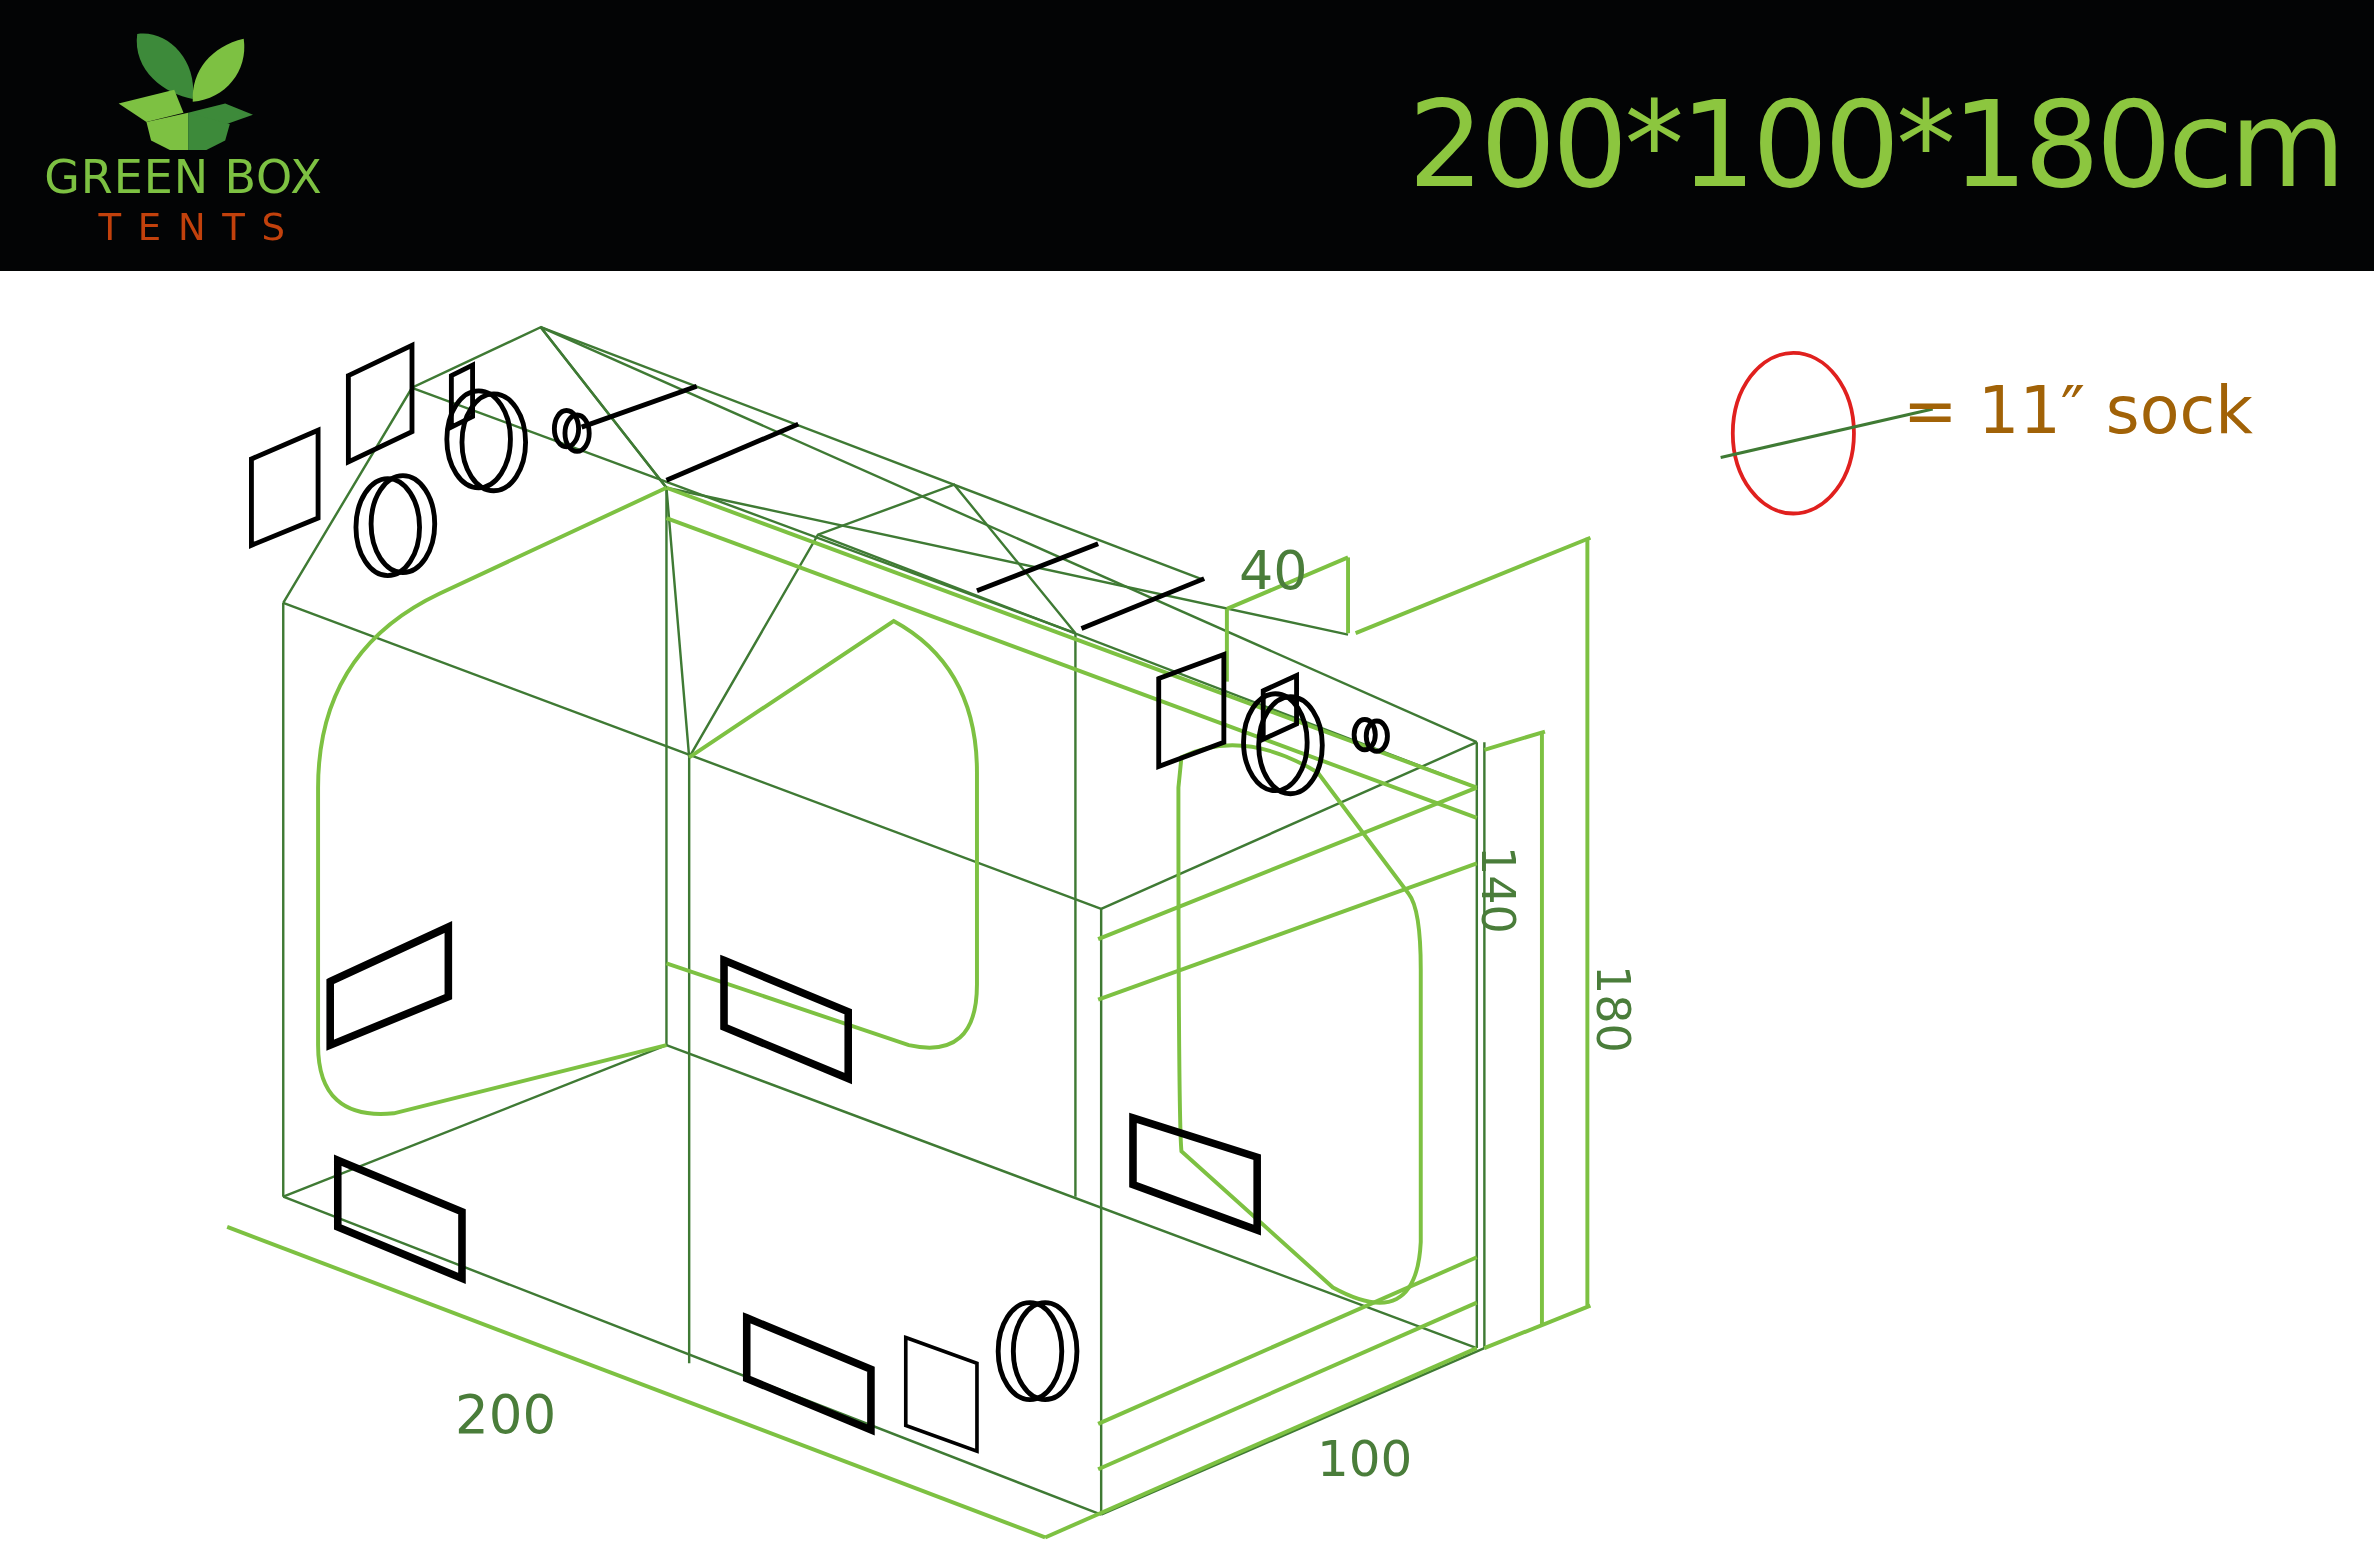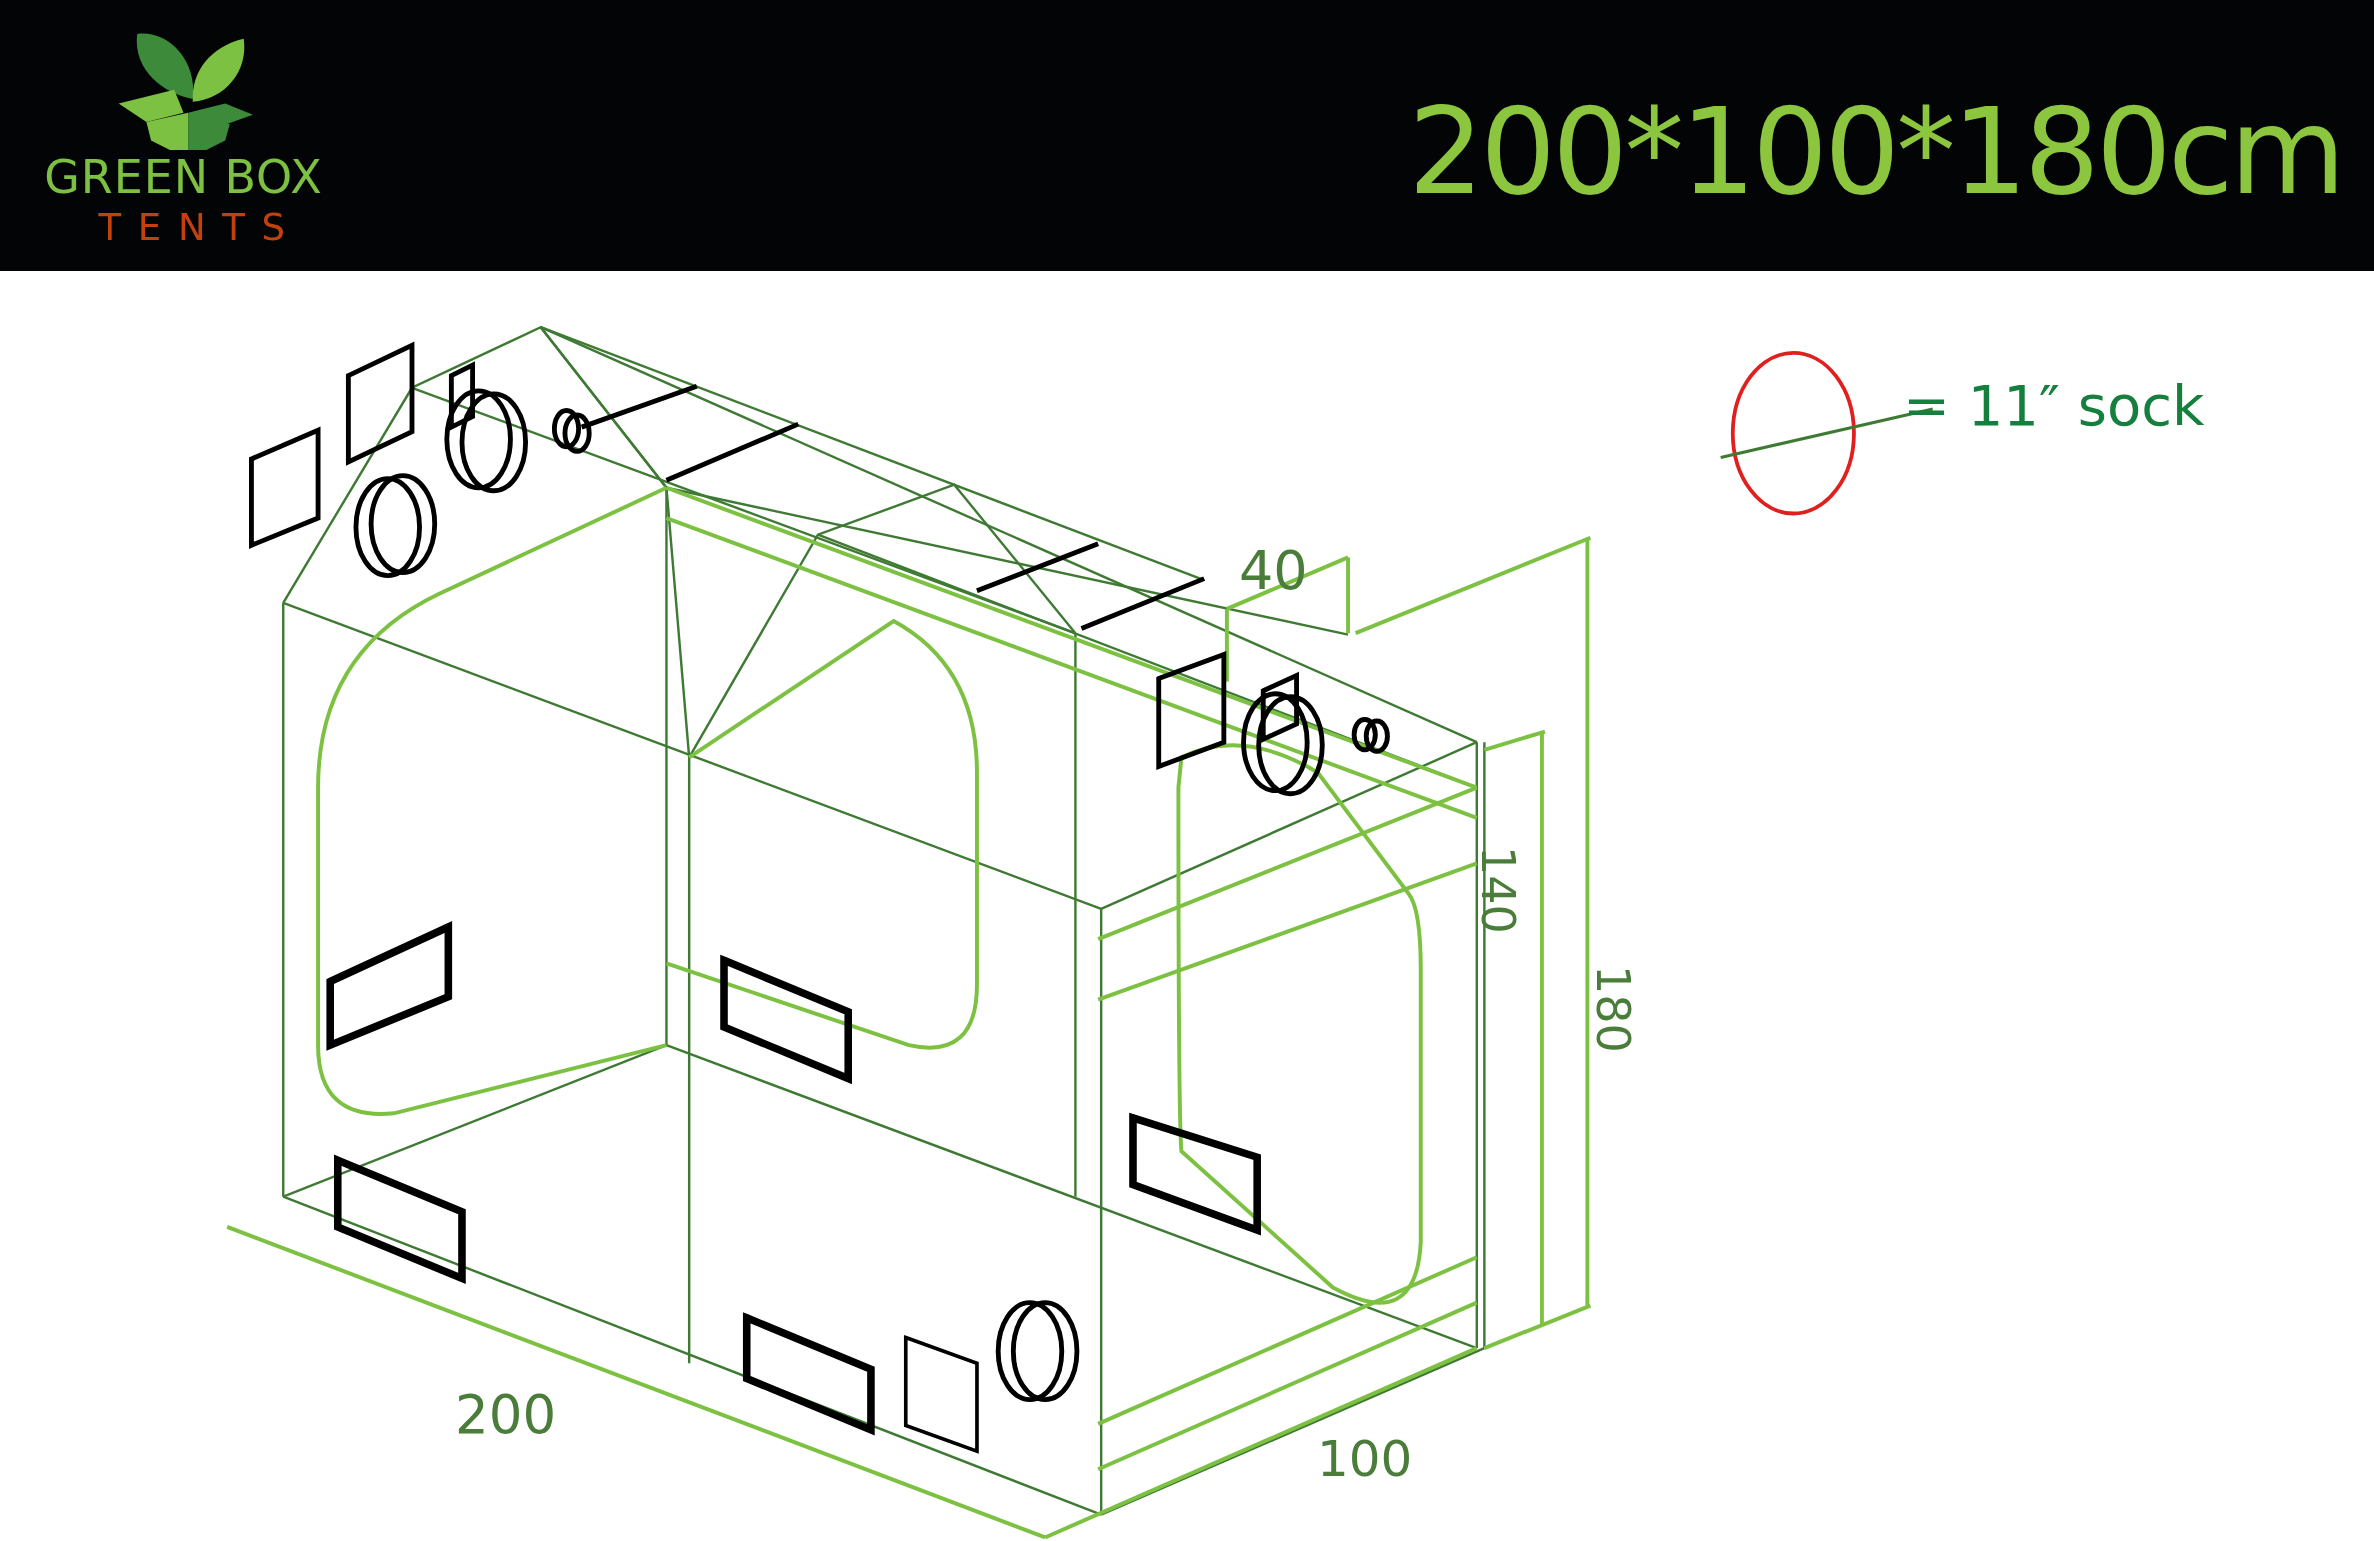--- a/index.html
+++ b/index.html
@@ -2,23 +2,23 @@
 <html style="font-size:15px"><head>
 <meta charset="utf-8">
 <style>
   html, body { margin: 0; padding: 0; background: #ffffff; }
   body { width: 2375px; height: 1542px; position: relative; overflow: hidden; font-family: "Liberation Sans", sans-serif; }
   .header { position: absolute; left: 0; top: 0; width: 2375px; height: 271px; background: #030405; }
   .logo { position: absolute; left: 26px; top: 20.4px; width: 315px; height: 232px; }
   .logo-text { position: absolute; left: 0; width: 315px; text-align: center; font-family: "DejaVu Sans", sans-serif; }
   .brand-1 { top: 130px; font-size: 46px; color: #7dc142; letter-spacing: 0.9px; font-weight: normal; }
   .brand-2 { top: 186px; font-size: 37px; color: #c2410c; letter-spacing: 16.7px; padding-left: 16.7px; }
-  .title { position: absolute; right: 33px; top: 93px; font-family: "DejaVu Sans", sans-serif; font-size: 119px; color: #8cc63f; letter-spacing: -3.7px; line-height: 1; }
+  .title { position: absolute; right: 33px; top: 86px; font-family: "DejaVu Sans", sans-serif; font-size: 119px; color: #8cc63f; letter-spacing: -3.7px; line-height: 1; }
   .diagram { position: absolute; left: 0; top: 0; width: 2375px; height: 1542px; }
-  .legend-text { position: absolute; left: 1903px; top: 378px; font-family: "DejaVu Sans", sans-serif; font-size: 56px; color: #15803d; line-height: 1; }
+  .legend-text { position: absolute; left: 1903px; top: 378px; font-family: "DejaVu Sans", sans-serif; font-size: 65px; color: #a16207; line-height: 1; }
   .dim { position: absolute; font-family: "DejaVu Sans", sans-serif; color: #4a7d3a; line-height: 1; }
   .dim-40 { left: 1239px; top: 544px; font-size: 54px; }
   .dim-200 { left: 455px; top: 1388px; font-size: 53px; }
   .dim-100 { left: 1317px; top: 1434px; font-size: 50px; }
   .dim-140 { left: 1521px; top: 846px; font-size: 46px; transform: rotate(90deg); transform-origin: left top; }
   .dim-180 { left: 1636px; top: 965px; font-size: 46px; transform: rotate(90deg); transform-origin: left top; }
 </style>
 </head>
 <body>
 

